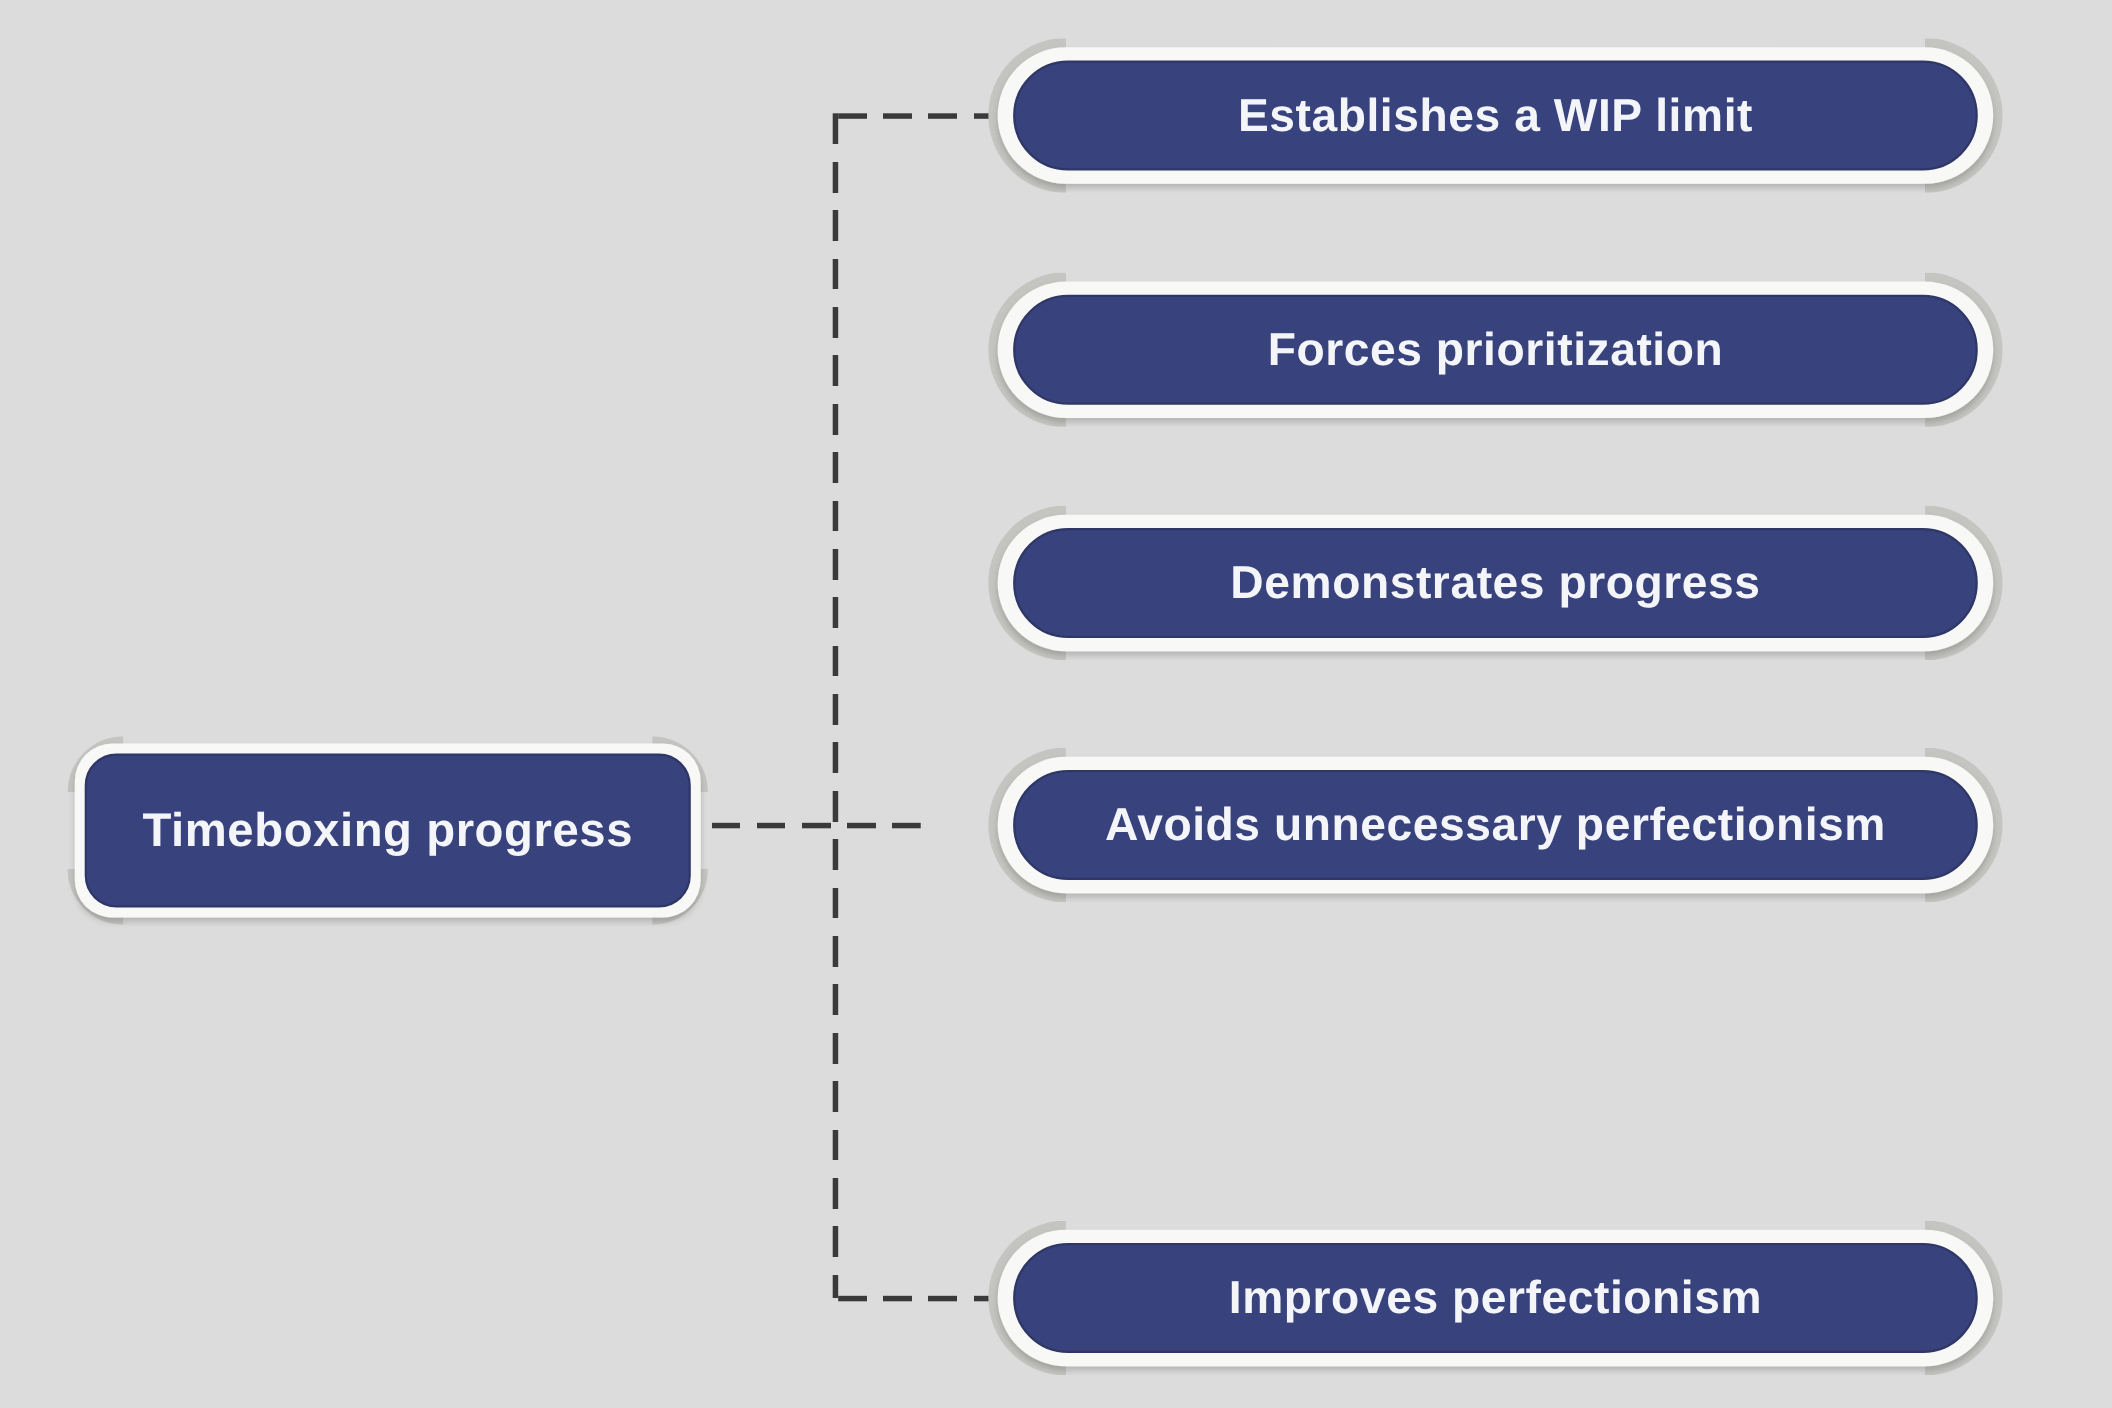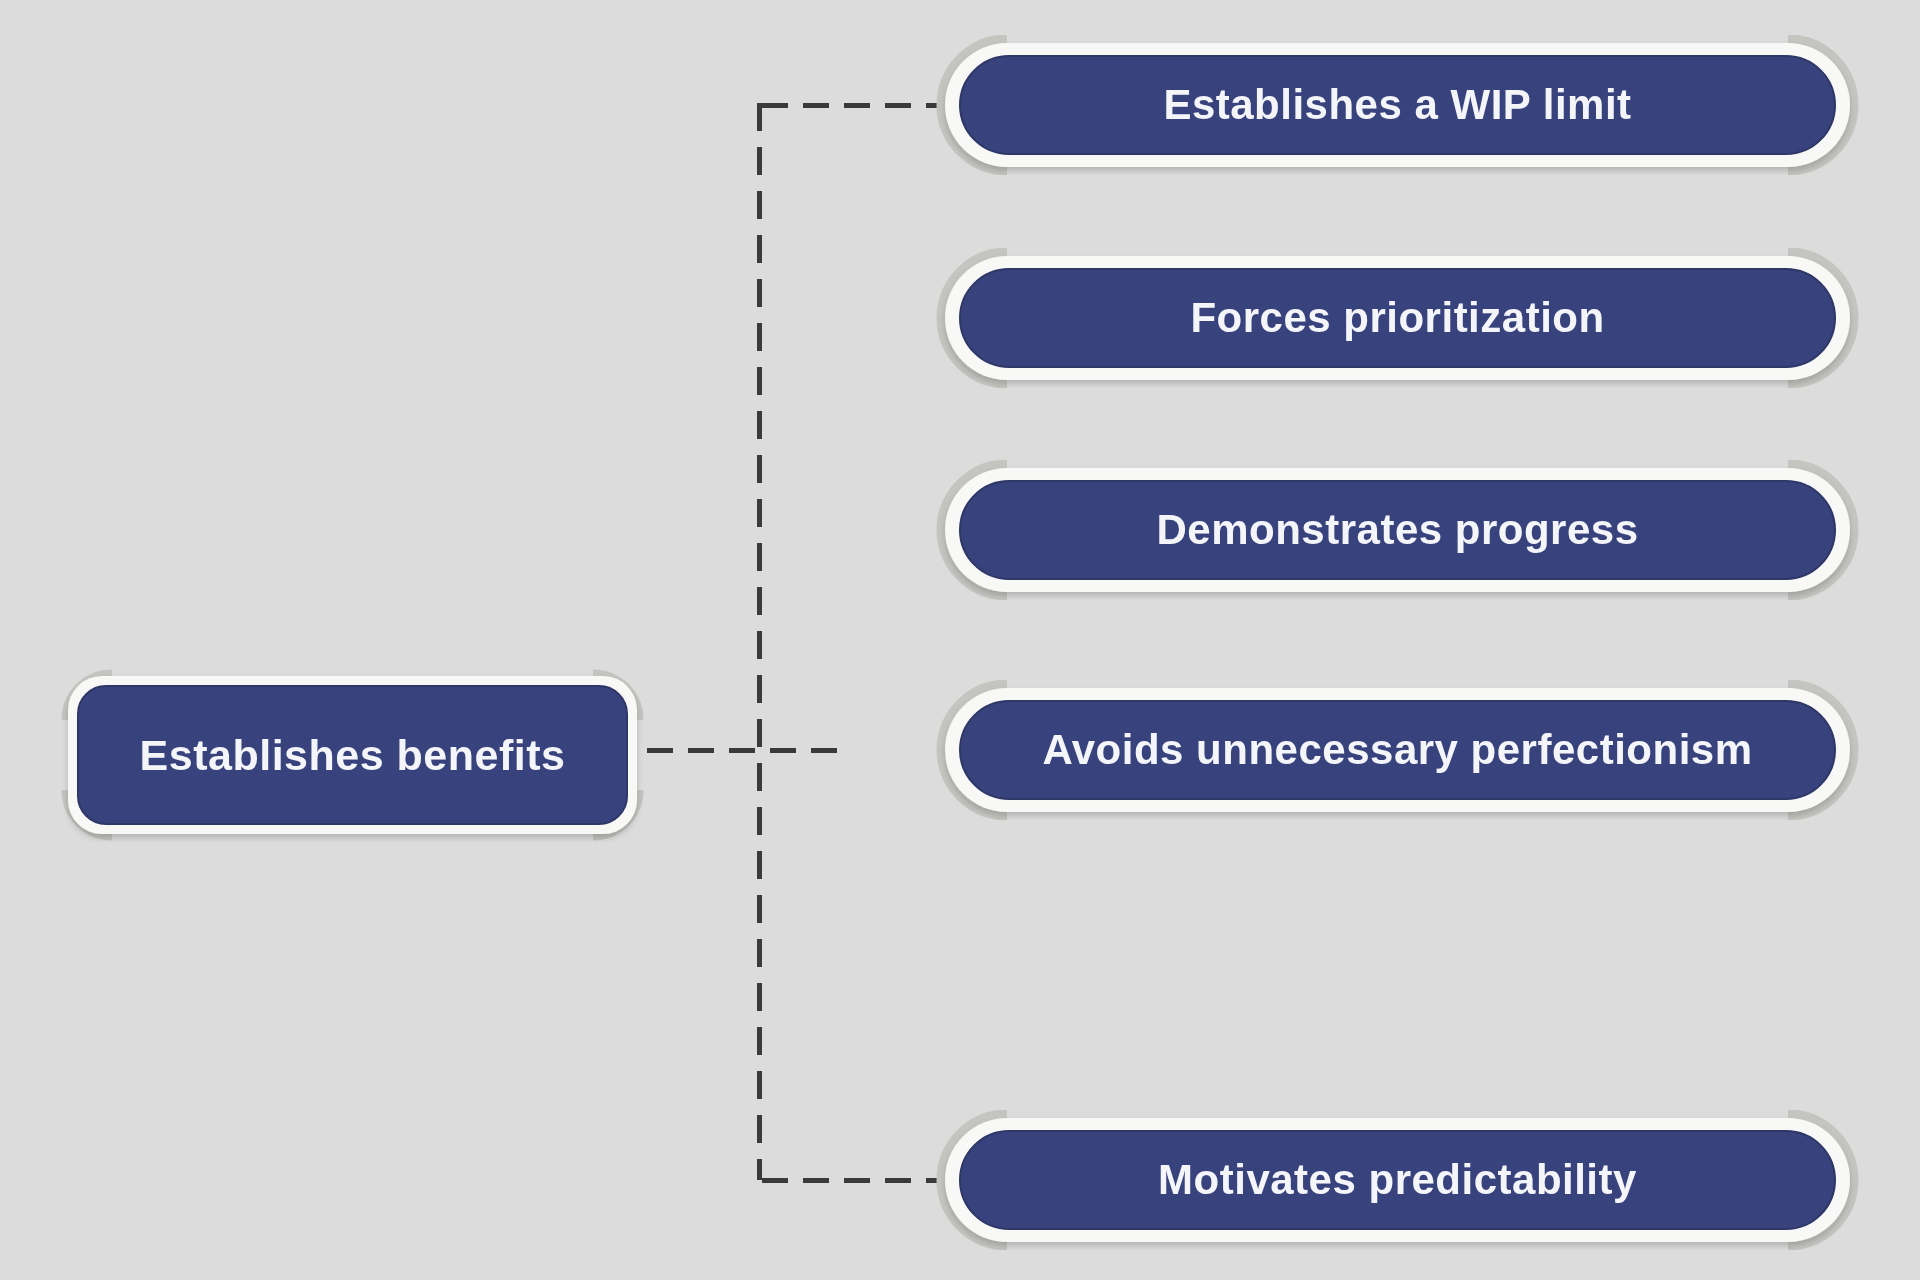--- a/index.html
+++ b/index.html
@@ -46,21 +46,21 @@
     justify-content: center;
     color: #f4f5f9;
     font-weight: bold;
     text-align: center;
     letter-spacing: 0.5px;
   }
 
   .node.root { left: 60px; top: 668px; width: 585px; height: 174px; }
   .node.root .label { font-size: 43px; padding: 0 30px; }
 
-  .node.benefit { width: 925px; height: 140px; left: 935px; }
+  .node.benefit { width: 925px; height: 140px; left: 897px; }
   .node.benefit .label { font-size: 42px; padding: 0 60px; }
   .node.b0 { top: 35px; }
   .node.b1 { top: 248px; }
   .node.b2 { top: 460px; }
   .node.b3 { top: 680px; text-decoration: underline; }
   .node.b4 { top: 892px; }
   .node.b5 { top: 1110px; }
 </style>
 </head>
 <body>
@@ -82,21 +82,21 @@
 
       <path d="M 8 52 A 44 44 0 0 1 52 8" fill="none" stroke="#c4c4c0" stroke-width="13"></path>
       <path d="M 8 122 A 44 44 0 0 0 52 166" fill="none" stroke="#c4c4c0" stroke-width="13"></path>
       <path d="M 533 8 A 44 44 0 0 1 577 52" fill="none" stroke="#c4c4c0" stroke-width="13"></path>
       <path d="M 577 122 A 44 44 0 0 1 533 166" fill="none" stroke="#c4c4c0" stroke-width="13"></path>
 
       <rect x="8" y="8" width="569" height="158" rx="34" fill="#f8f8f7" filter="url(#ds)"></rect>
 
       <rect x="18" y="18" width="549" height="138" rx="28" fill="#38427d" stroke="#2e3766" stroke-width="2"></rect>
     </svg>
-    <div class="label">Establishes benefits</div>
+    <div class="label">Timeboxing progress</div>
   </div>
 
   <div class="node benefit b0">
     <svg width="925" height="140" viewBox="0 0 925 140">
       <path d="M 72 6 A 64 64 0 0 0 72 134" fill="none" stroke="#c4c4c0" stroke-width="13"></path>
       <path d="M 853 6 A 64 64 0 0 1 853 134" fill="none" stroke="#c4c4c0" stroke-width="13"></path>
       <rect x="10" y="8" width="905" height="124" rx="62" fill="#f8f8f7" filter="url(#ds)"></rect>
       <rect x="25" y="21" width="875" height="98" rx="49" fill="#38427d" stroke="#2e3766" stroke-width="2"></rect>
     </svg>
     <div class="label">Establishes a WIP limit</div>
@@ -133,16 +133,16 @@
   </div>
 
 
   <div class="node benefit b5">
     <svg width="925" height="140" viewBox="0 0 925 140">
       <path d="M 72 6 A 64 64 0 0 0 72 134" fill="none" stroke="#c4c4c0" stroke-width="13"></path>
       <path d="M 853 6 A 64 64 0 0 1 853 134" fill="none" stroke="#c4c4c0" stroke-width="13"></path>
       <rect x="10" y="8" width="905" height="124" rx="62" fill="#f8f8f7" filter="url(#ds)"></rect>
       <rect x="25" y="21" width="875" height="98" rx="49" fill="#38427d" stroke="#2e3766" stroke-width="2"></rect>
     </svg>
-    <div class="label">Motivates predictability</div>
+    <div class="label">Improves perfectionism</div>
   </div>
 
 </div>
 
 </body></html>

